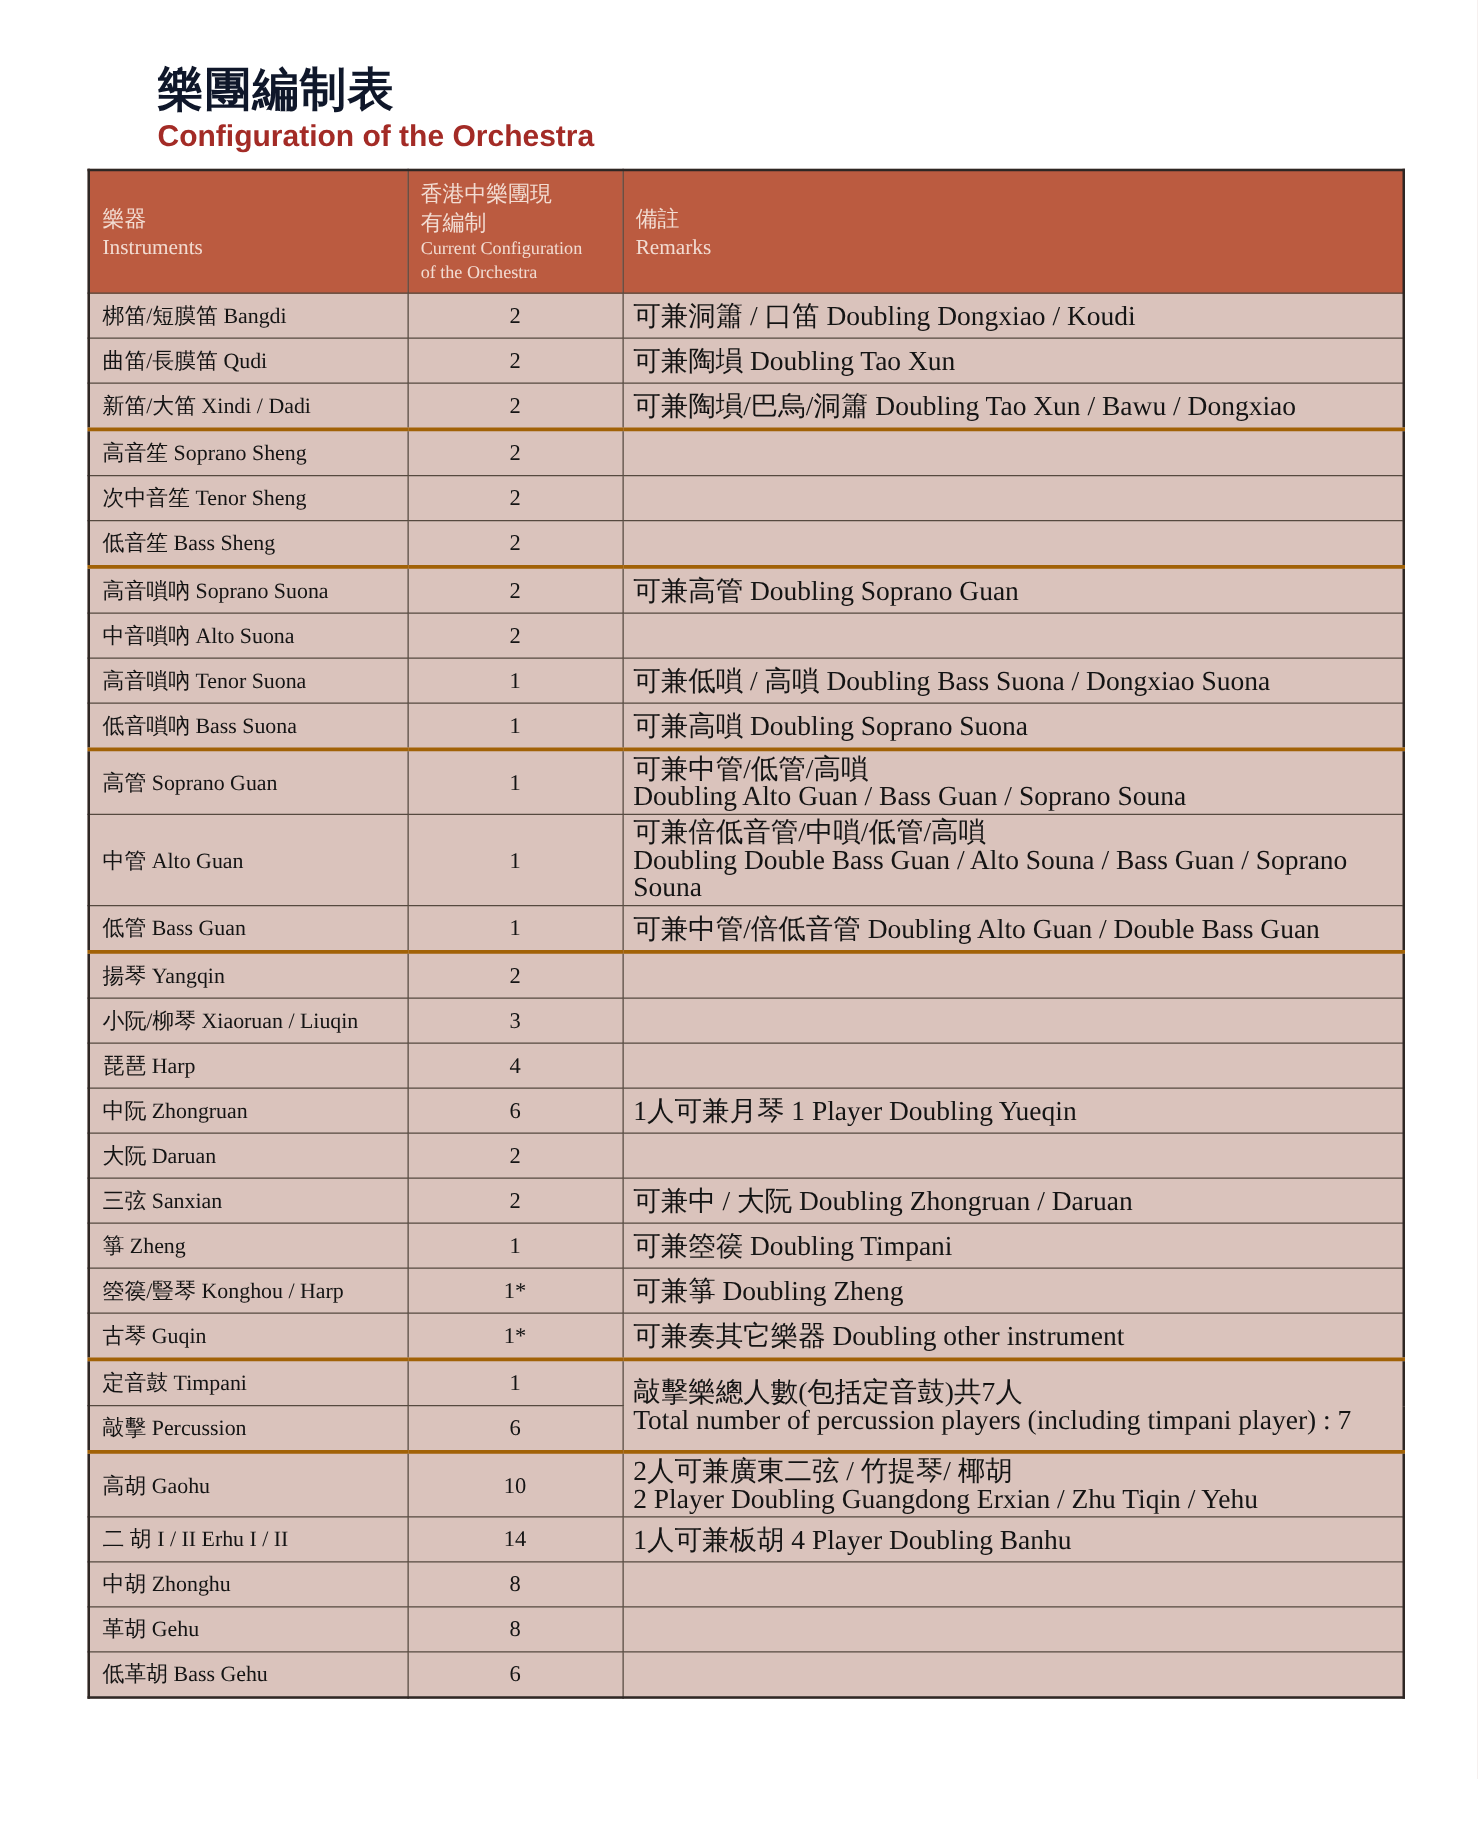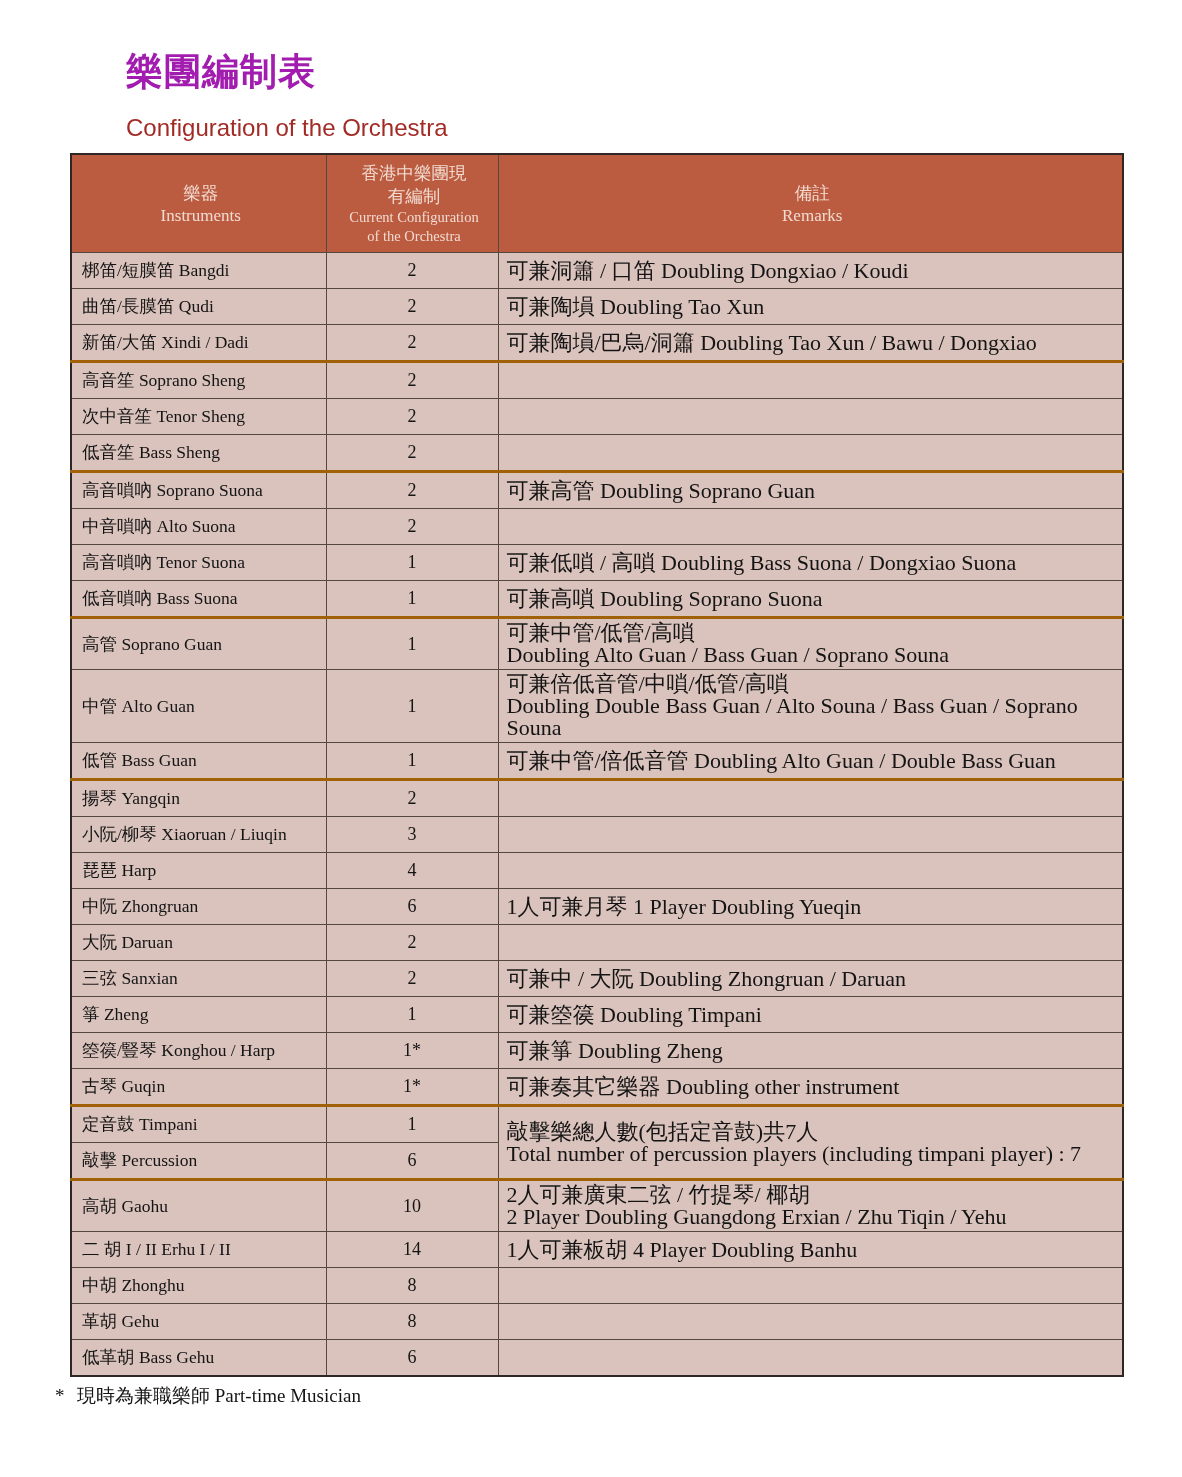--- a/index.html
+++ b/index.html
@@ -8,47 +8,47 @@
     font-family:"Liberation Serif","DejaVu Serif",serif;
     color:#141414;
     -webkit-font-smoothing:antialiased;
   }
   .page{position:relative;width:1182px;height:1477px;overflow:hidden;}
 
   .title-block{padding:50px 0 0 126px;}
   .title-zh{
     font-family:"Liberation Sans","DejaVu Sans",sans-serif;
     font-weight:bold;font-size:37px;line-height:44px;
-    color:#a21caf;letter-spacing:1px;
+    color:#0f172a;letter-spacing:1px;
   }
   .title-en{
     font-family:"Liberation Sans","DejaVu Sans",sans-serif;
-    font-weight:normal;font-size:24px;line-height:30px;
-    color:#A32B26;margin-top:19px;
+    font-weight:bold;font-size:24px;line-height:30px;
+    color:#A32B26;margin-top:1px;
   }
 
   table.cfg{
     margin:10px 0 0 70px;
     width:1052px;
     border-collapse:collapse;
     table-layout:fixed;
     background:#DAC3BC;
     border:2px solid #2e2724;
   }
   table.cfg td, table.cfg th{
     border:1px solid #55493f;
     vertical-align:middle;
     box-sizing:border-box;
   }
   tr.group-start td{border-top:3px solid #a16207;}
   thead th{
     background:#BB5B40;
     color:#F2DCD2;
     font-weight:normal;
-    text-align:center;
+    text-align:left;
     vertical-align:top;
     padding:7px 6px 6px 10px;
   }
   .hzh{font-size:17.5px;line-height:23px;white-space:pre-line;}
   .hen{font-size:17px;line-height:22px;white-space:pre-line;}
   .hen-small{font-size:14.5px;line-height:19px;white-space:pre-line;}
 
   td.name{
     padding:6px 4px 6px 10px;
     font-size:17.5px;line-height:23px;
@@ -250,17 +250,14 @@
         <td class="remark"></td>
       </tr>
       <tr>
         <td class="name">低革胡 Bass Gehu</td>
         <td class="count">6</td>
         <td class="remark"></td>
       </tr>
     </tbody>
   </table>
 
-  <div class="footnote">
-    <span class="marker">*</span><span>現時為兼職樂師 Part-time Musician</span>
-  </div>
 
 </div>
 
 </body></html>

